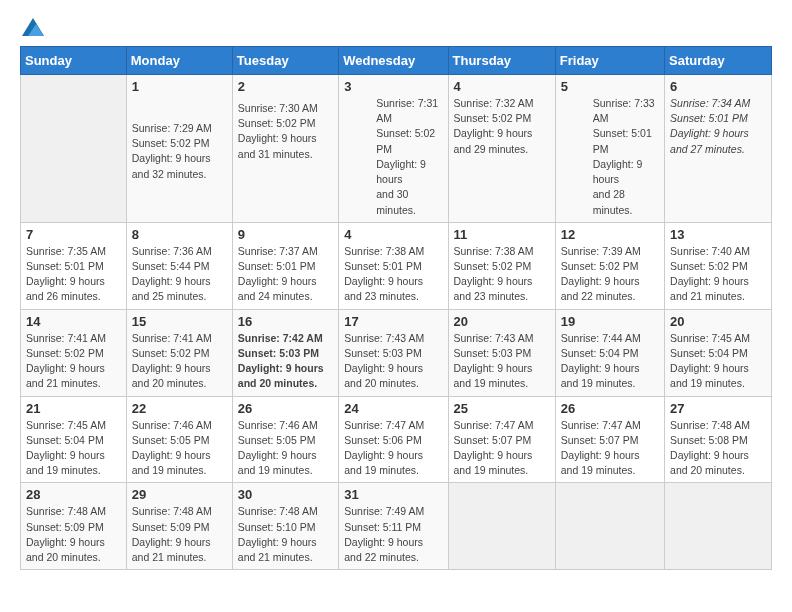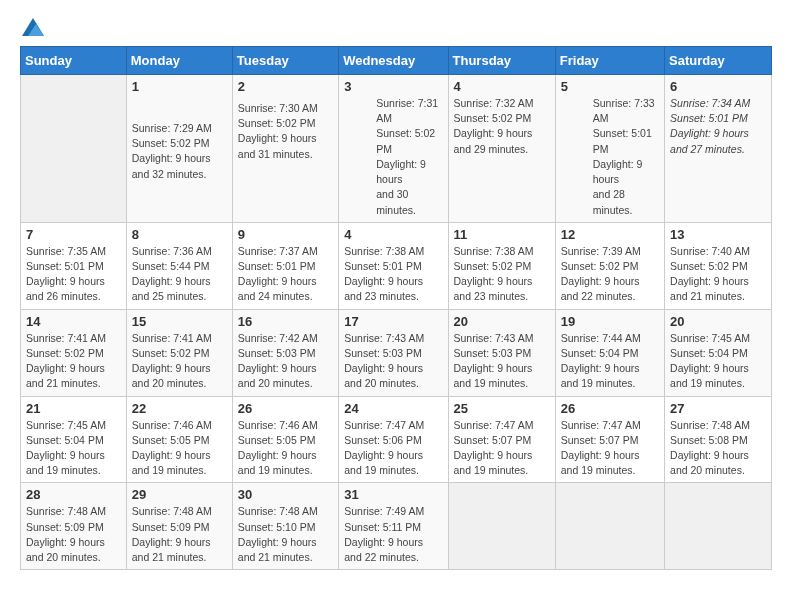--- a/index.html
+++ b/index.html
@@ -244,21 +244,21 @@
           </td>
           <td>
             <span class="day-num">15</span>
             <div class="day-info" style="white-space: pre-line;">Sunrise: 7:41 AM
 Sunset: 5:02 PM
 Daylight: 9 hours
 and 20 minutes.</div>
           </td>
           <td>
             <span class="day-num">16</span>
-            <div class="day-info" style="white-space: pre-line;">Sunrise: 7:42 AM
+            <div class="day-info" style="white-space: pre-line; font-weight: bold;">Sunrise: 7:42 AM
 Sunset: 5:03 PM
 Daylight: 9 hours
 and 20 minutes.</div>
           </td>
           <td>
             <span class="day-num">17</span>
             <div class="day-info" style="white-space: pre-line;">Sunrise: 7:43 AM
 Sunset: 5:03 PM
 Daylight: 9 hours
 and 20 minutes.</div>

